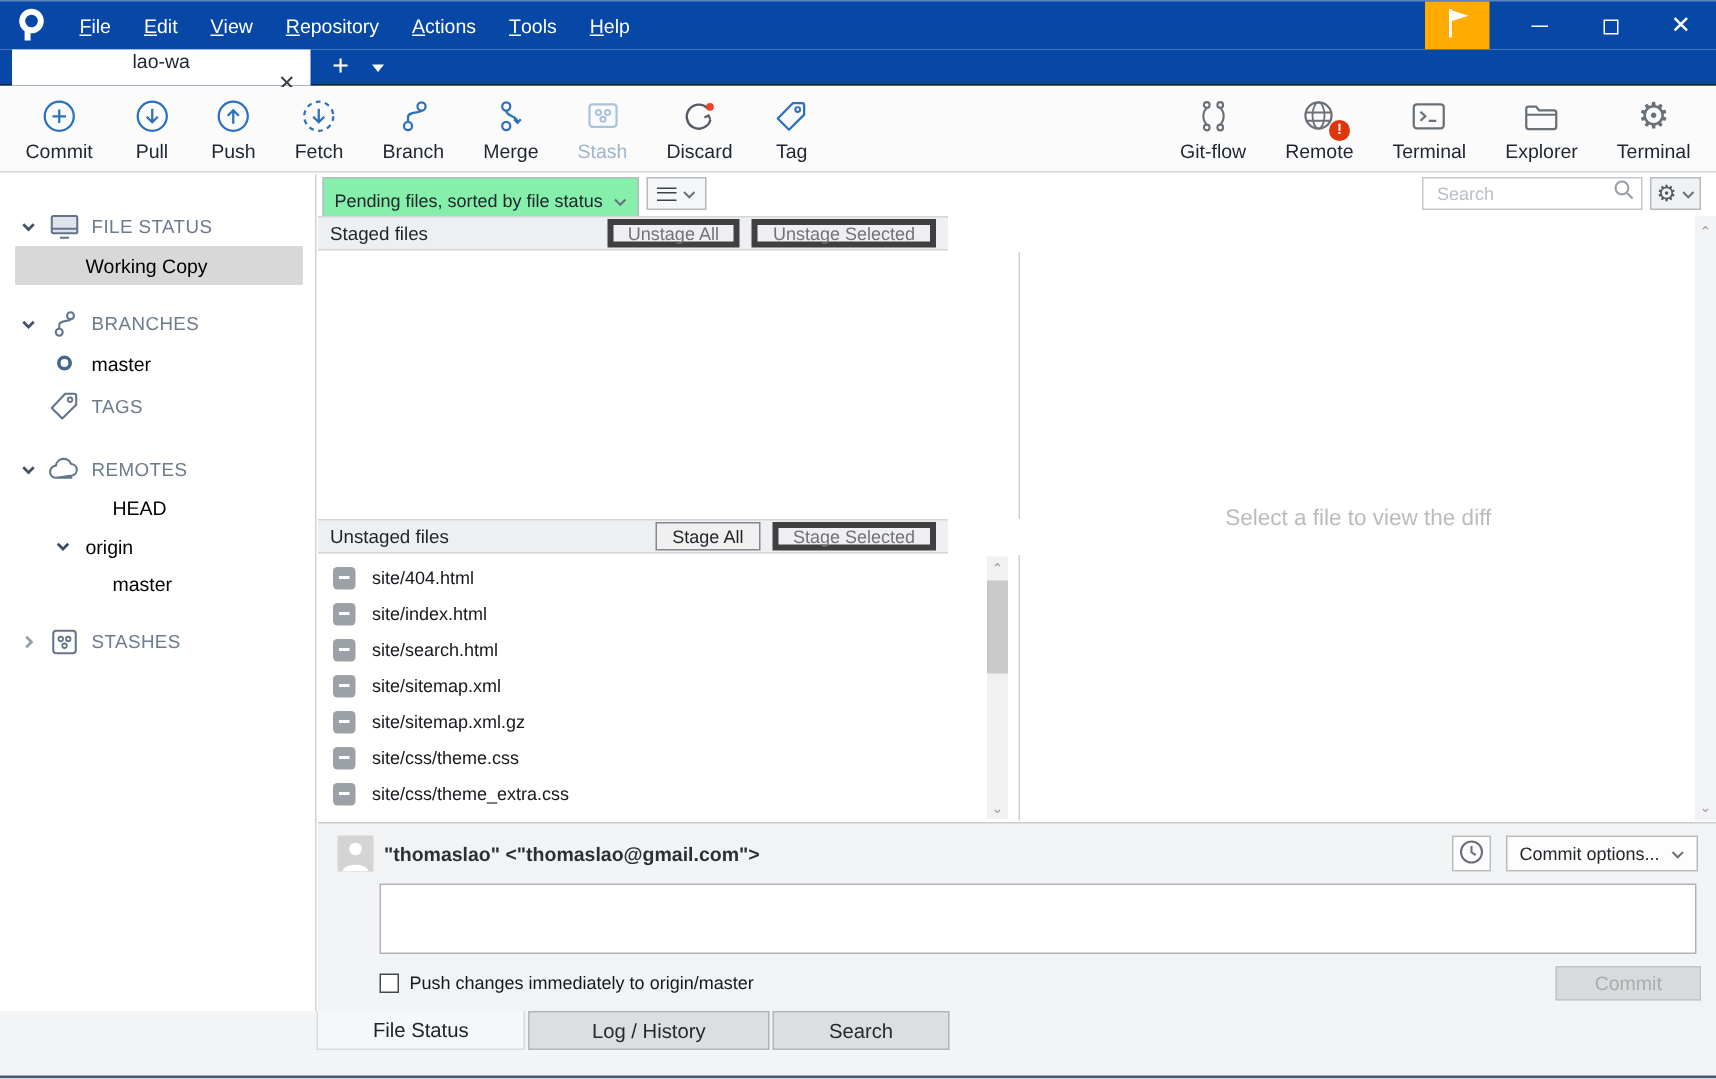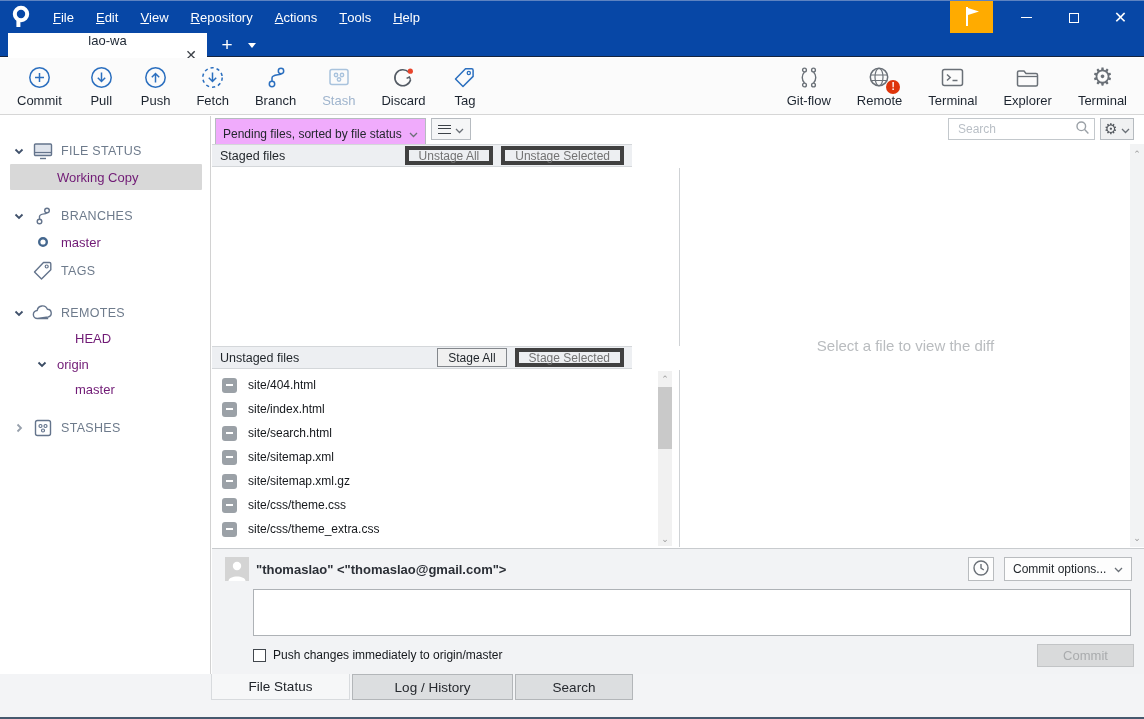--- a/index.html
+++ b/index.html
@@ -35,27 +35,27 @@
   .badge{position:absolute;right:-7px;bottom:-2px;width:14px;height:14px;border-radius:50%;background:#DE350B;color:#fff;font-size:10px;font-weight:bold;display:flex;align-items:center;justify-content:center;}
   .gear-glyph{font-family:"DejaVu Sans",sans-serif;font-size:24px;line-height:24px;color:#6a7077;}
 
   
   .sidebar{position:absolute;left:0;top:116px;width:211px;height:558px;background:#fff;border-right:1px solid #d2d2d2;padding-top:22px;}
   .sb-row{display:flex;align-items:center;height:26px;font-size:12.5px;}
   .sb-header{color:#6e7b8c;letter-spacing:.3px;}
   .sb-chev{width:12px;margin-left:13px;display:flex;justify-content:center;}
   .sb-icon{width:24px;margin-left:6px;display:flex;justify-content:center;}
   .sb-label{margin-left:6px;}
-  .sb-item{color:#701a75;font-size:13px;}
+  .sb-item{color:#000000;font-size:13px;}
   .sb-item.selected{background:#d8d8d8;margin:0 8px 0 10px;border-radius:1px;}
   .sb-item.selected .sb-label{margin-left:47px;}
   .gap12{height:13px;}
 
   
-  .filter-dd{position:absolute;left:215px;top:118px;width:211px;height:32px;background:#f0abfc;border:1px solid #b6bbc0;display:flex;align-items:center;font-size:12px;color:#23272d;padding:0 7px;}
+  .filter-dd{position:absolute;left:215px;top:118px;width:211px;height:32px;background:#86efac;border:1px solid #b6bbc0;display:flex;align-items:center;font-size:12px;color:#23272d;padding:0 7px;}
   .view-dd{position:absolute;left:431px;top:118px;width:40px;height:22px;background:#f5f6f7;border:1px solid #b6bbc0;display:flex;align-items:center;justify-content:space-between;padding:0 6px;}
   .dd-chev{margin-left:auto;}
   .hamburger{width:13px;height:9px;border-top:1.6px solid #3c4248;border-bottom:1.6px solid #3c4248;position:relative;}
   .hamburger::after{content:"";position:absolute;left:0;right:0;top:2.6px;border-top:1.6px solid #3c4248;}
   .search-box{position:absolute;left:948px;top:118px;width:147px;height:22px;background:#fff;border:1px solid #c3c8cc;display:flex;align-items:center;padding:0 4px 0 7px;}
   .search-box input{border:none;outline:none;flex:1;font-size:12px;font-family:"Liberation Sans",sans-serif;color:#333;min-width:0;background:transparent;}
   .search-box input::placeholder{color:#b9bfc6;}
   .gear-dd{position:absolute;left:1100px;top:118px;width:34px;height:22px;background:#f0f1f2;border:1px solid #b6bbc0;display:flex;align-items:center;justify-content:center;gap:3px;}
   .gear-sm{font-family:"DejaVu Sans",sans-serif;font-size:15px;line-height:15px;color:#54595f;}
 
@@ -190,20 +190,31 @@
     </div>
     <div class="tb-item">
       <span class="tbicon">
         <svg width="26" height="27" viewBox="0 0 26 27">
             <circle cx="9" cy="20" r="2.7" fill="none" stroke="#2B6FBF" stroke-width="1.5"></circle>
             <circle cx="18" cy="7" r="2.7" fill="none" stroke="#2B6FBF" stroke-width="1.5"></circle>
             <path d="M9 17.2V14c0-4 9-2.5 9-4.3" fill="none" stroke="#2B6FBF" stroke-width="1.5"></path>
           </svg>
       </span>
       <span>Branch</span>
+    </div>
+    <div class="tb-item">
+      <span class="tbicon">
+        <svg width="26" height="27" viewBox="0 0 26 27">
+            <circle cx="9.5" cy="7" r="2.7" fill="none" stroke="#2B6FBF" stroke-width="1.5"></circle>
+            <circle cx="9.5" cy="20" r="2.7" fill="none" stroke="#2B6FBF" stroke-width="1.5"></circle>
+            <path d="M9.5 9.8c0 4 7.5 3 7.5 7.6" fill="none" stroke="#2B6FBF" stroke-width="1.5"></path>
+            <path d="M14.8 15.5l2.2 2.4 2.2-2.4" fill="none" stroke="#2B6FBF" stroke-width="1.5"></path>
+          </svg>
+      </span>
+      <span>Merge</span>
     </div>
     <div class="tb-item disabled">
       <span class="tbicon">
         <svg width="26" height="26" viewBox="0 0 26 26">
             <rect x="4" y="5.5" width="18" height="15" rx="2" fill="none" stroke="#A9C3DD" stroke-width="1.5"></rect>
             <circle cx="10" cy="11" r="1.7" fill="none" stroke="#A9C3DD" stroke-width="1.4"></circle>
             <circle cx="16" cy="11" r="1.7" fill="none" stroke="#A9C3DD" stroke-width="1.4"></circle>
             <circle cx="13" cy="15.5" r="1.7" fill="none" stroke="#A9C3DD" stroke-width="1.4"></circle>
           </svg>
       </span>

